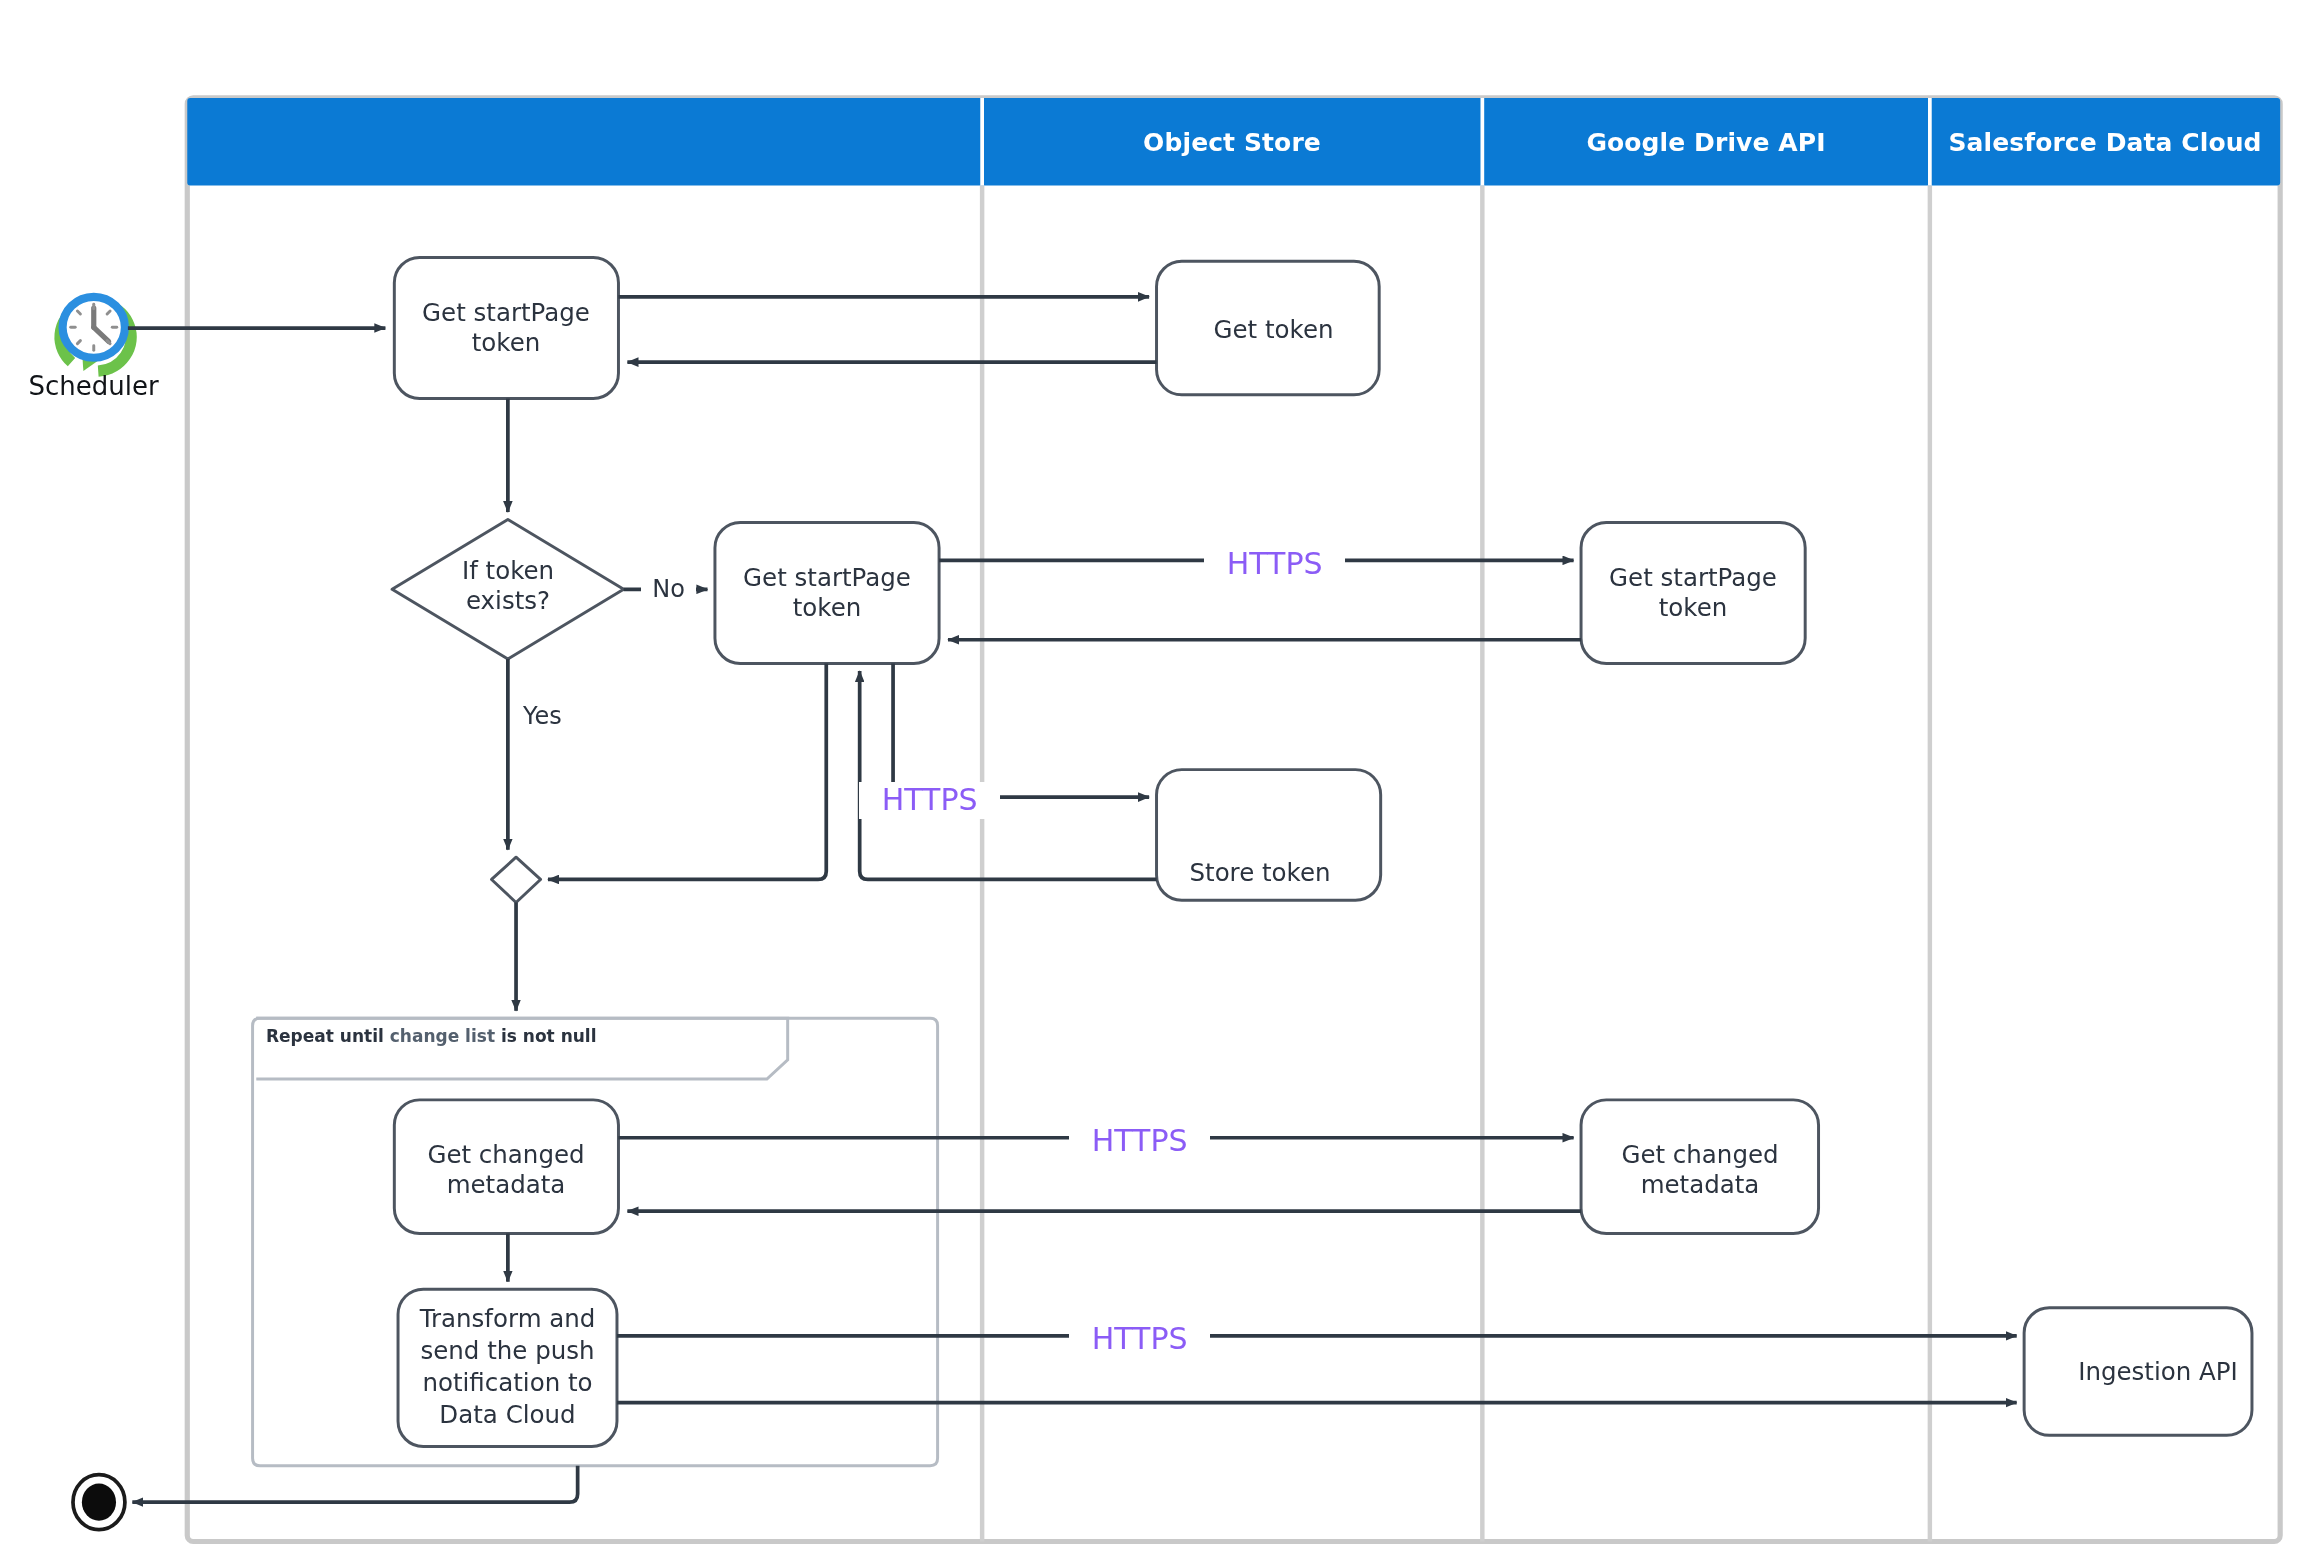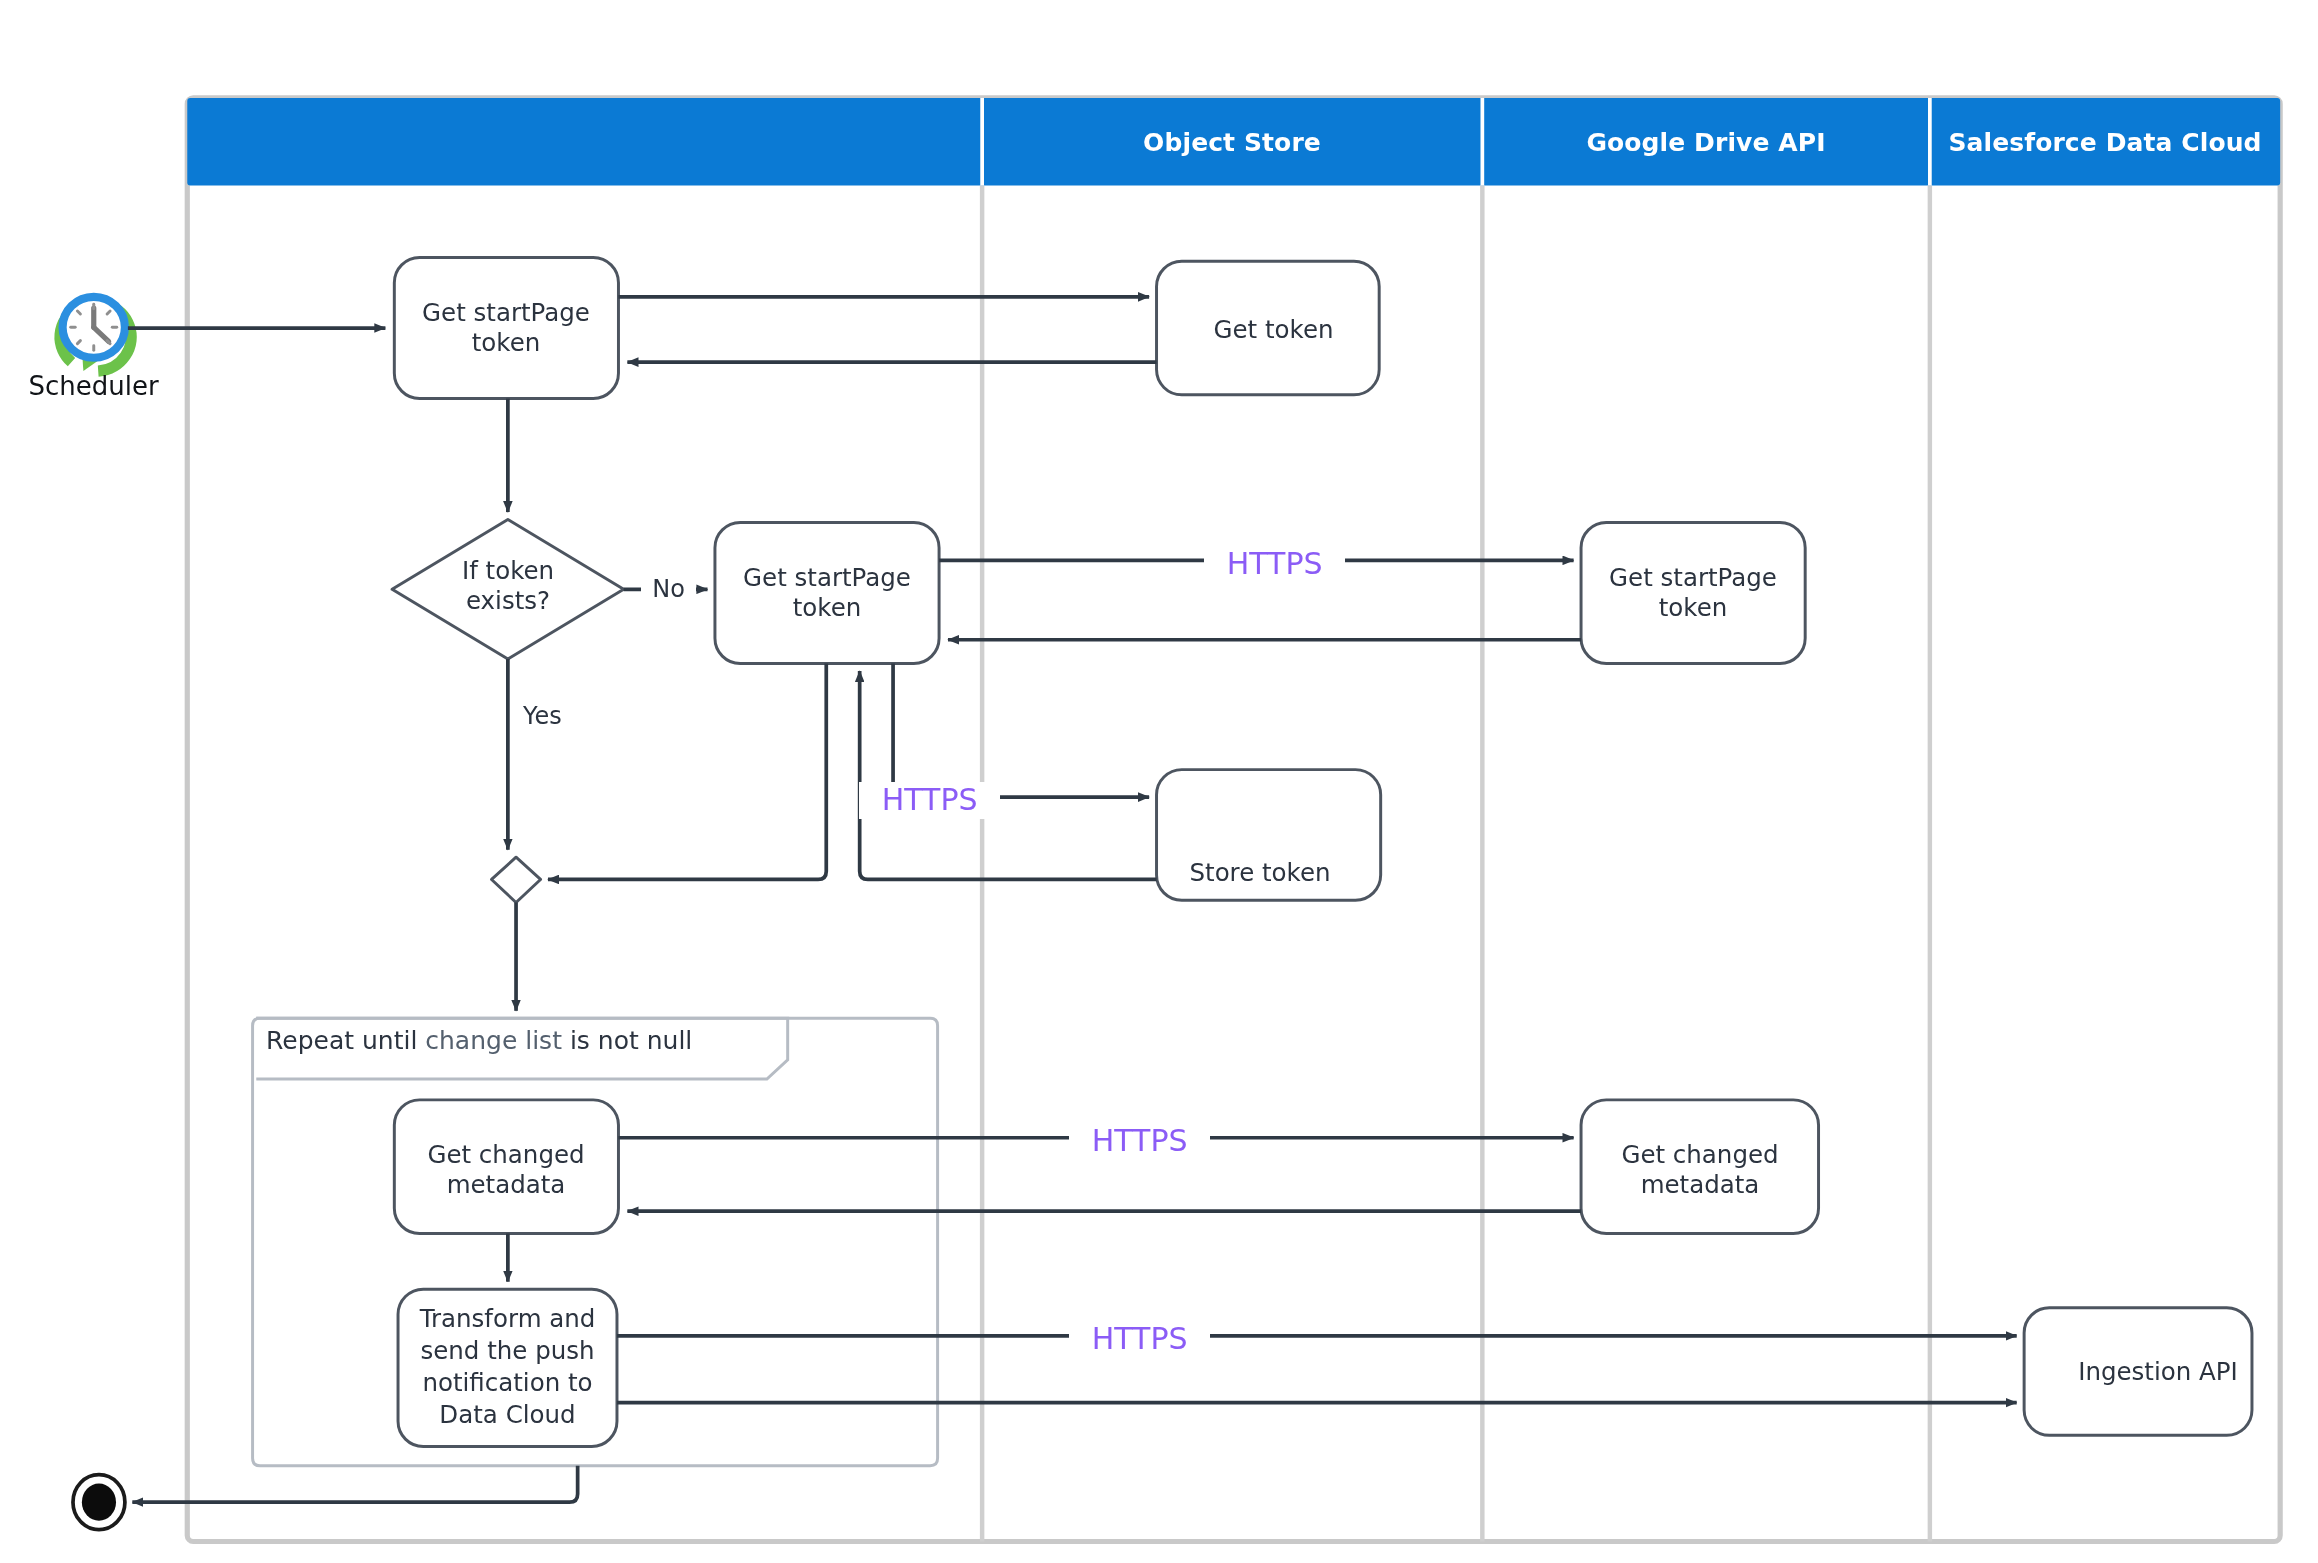--- a/index.html
+++ b/index.html
@@ -7,21 +7,21 @@
   #stage{position:relative;width:2319px;height:1563px;overflow:hidden;background:#fff;}
   #svgroot{position:absolute;left:0;top:0;width:2319px;height:1563px;}
   .lbl{position:absolute;color:#2b333f;line-height:1.22;text-align:center;
        font-family:"DejaVu Sans","Liberation Sans",sans-serif;}
   .nodetext{font-size:24.5px;}
   .hdrtext{position:absolute;color:#ffffff;font-weight:bold;font-size:25px;
            text-align:center;font-family:"DejaVu Sans","Liberation Sans",sans-serif;
            letter-spacing:0.1px;}
   .edgelbl{font-size:30px;color:#8b5cf6;background:#fff;padding:0 3.7px;}
   .smalllbl{font-size:24px;color:#2b333f;background:#fff;padding:0 3px;}
-  .framelbl{font-size:25px;color:#2b333f;white-space:nowrap;}
+  .framelbl{font-size:17px;color:#2b333f;white-space:nowrap;font-weight:bold;}
   .framelbl .dim{color:#54606e;}
   .schedlbl{font-size:26px;color:#111418;}
 </style>
 </head>
 <body>
 
 <div id="stage">
 
   <svg id="svgroot" viewBox="0 0 3124 2106">
     <defs>

